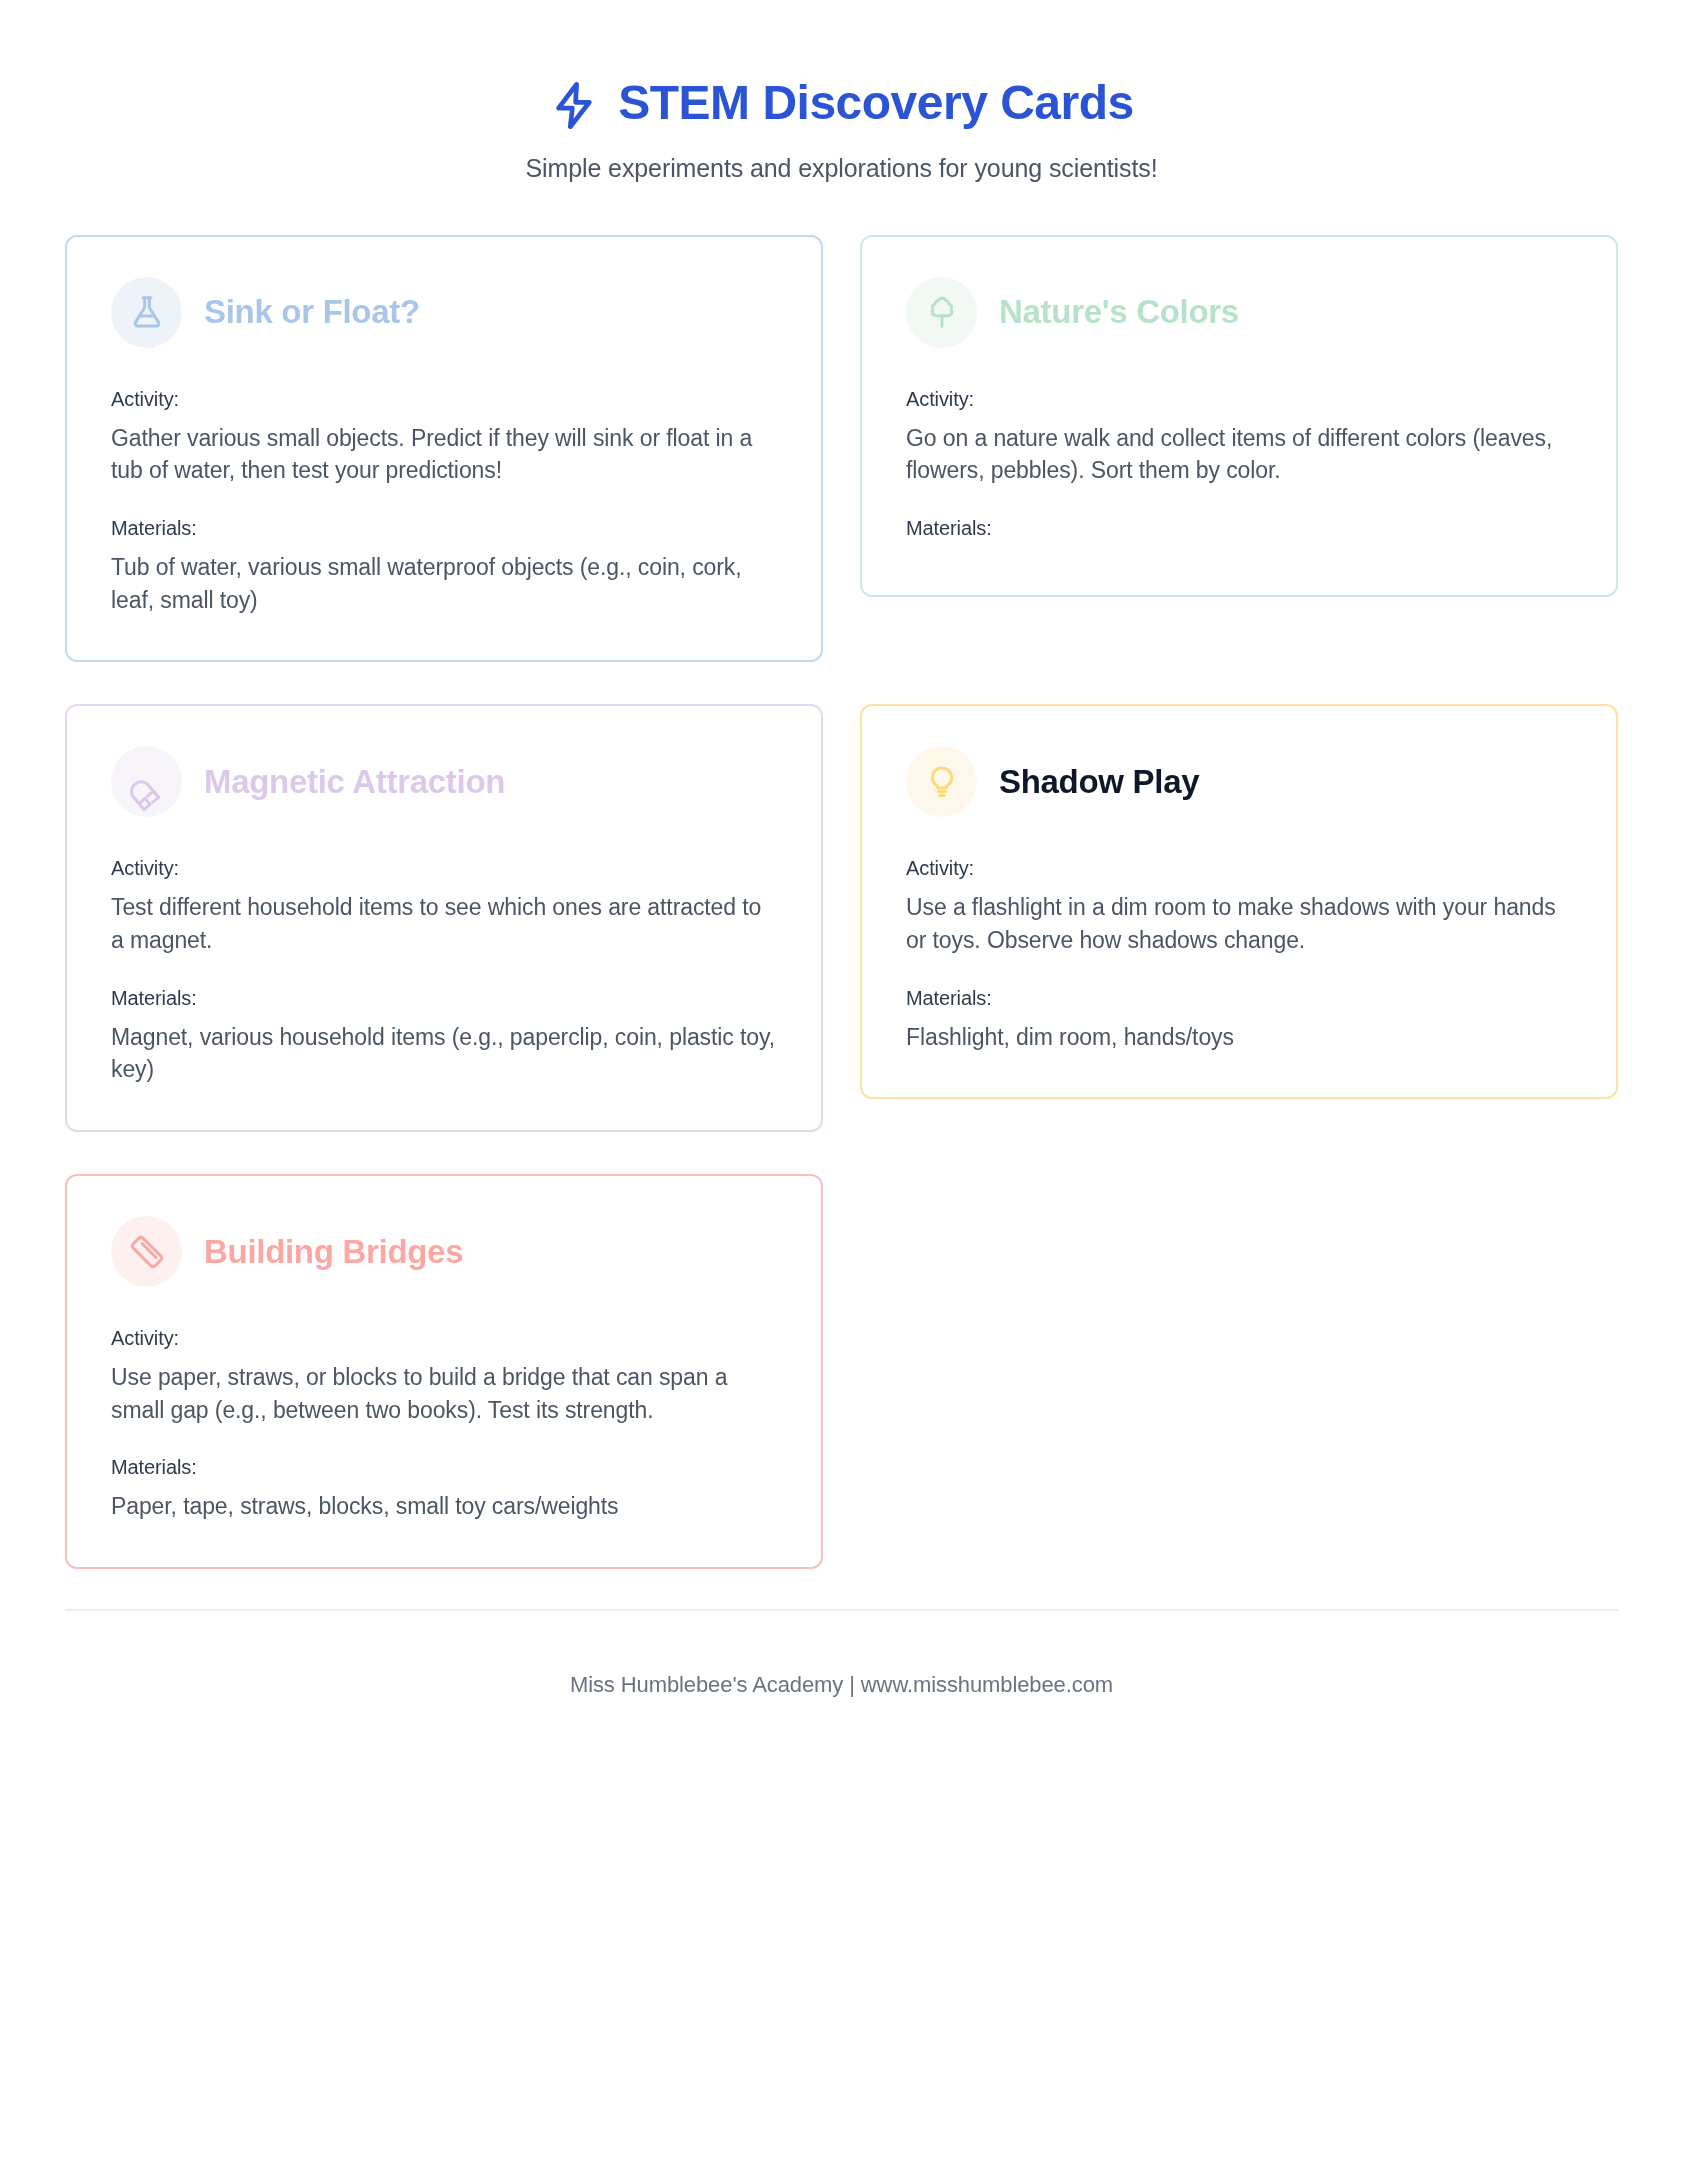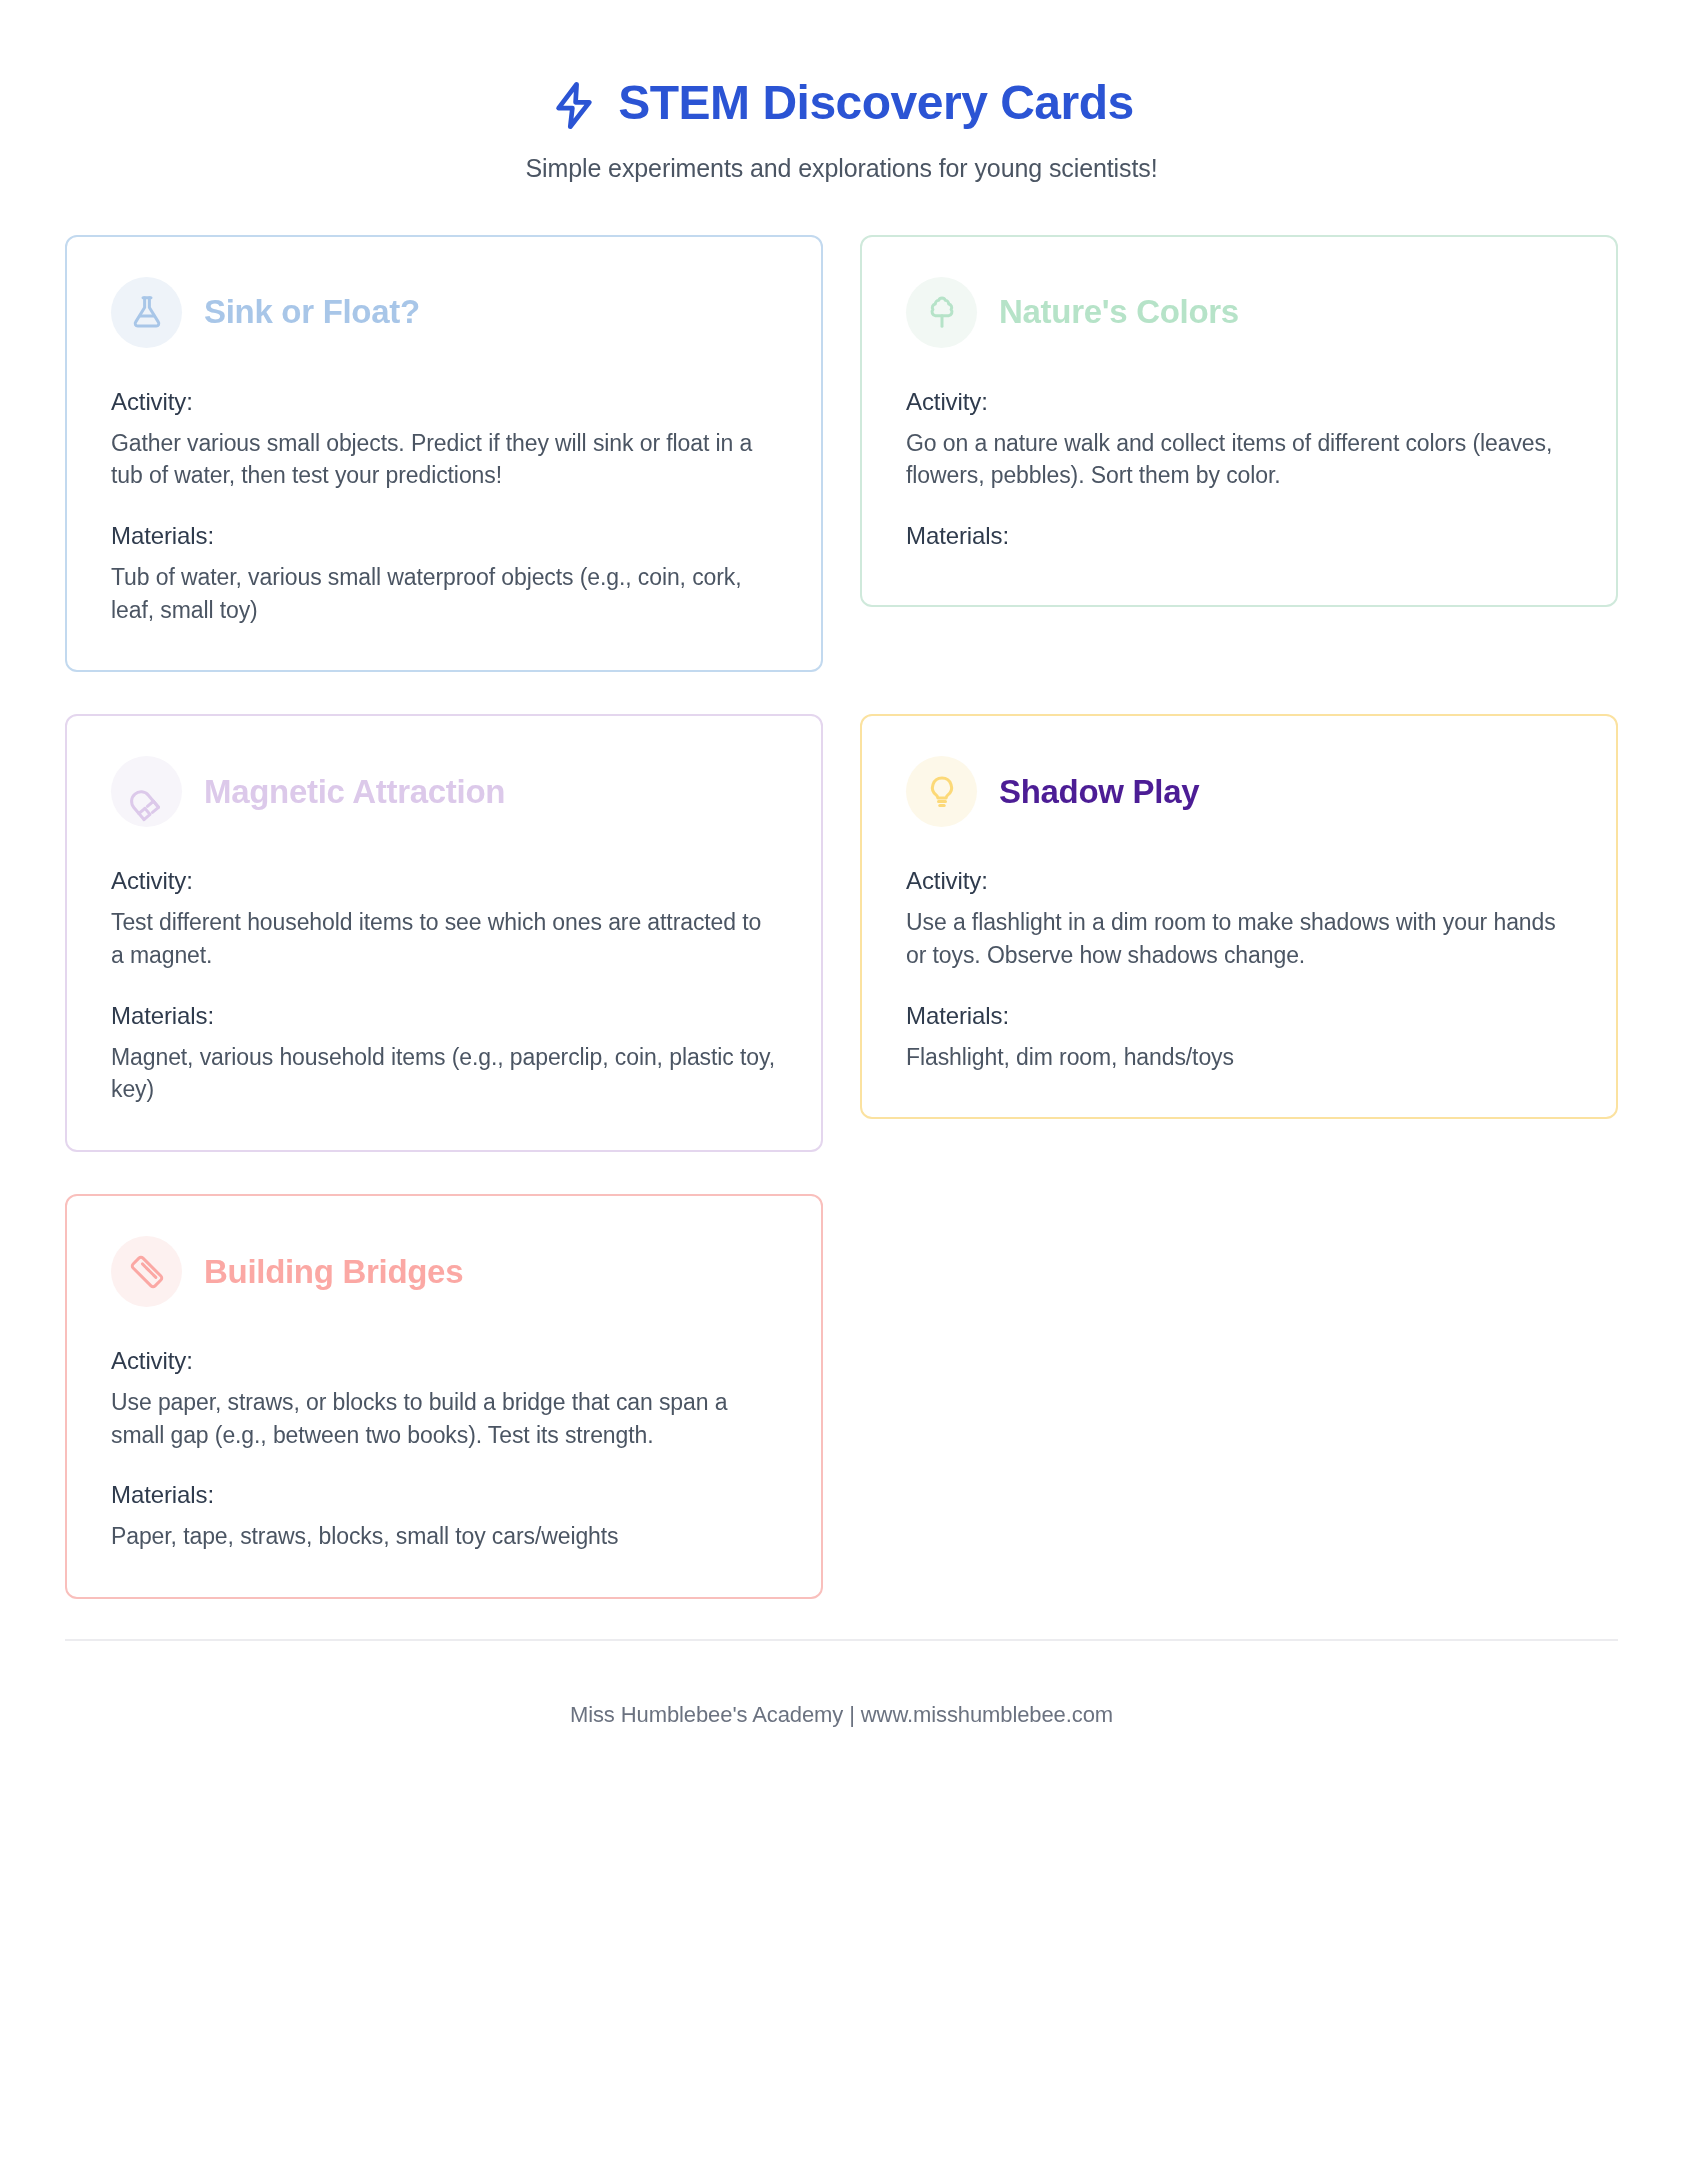--- a/index.html
+++ b/index.html
@@ -102,21 +102,21 @@
   }
 
   .card-title {
     font-size: 33px;
     font-weight: 700;
     letter-spacing: -0.3px;
     line-height: 1.15;
   }
 
   .field-label {
-    font-size: 24px;
+    font-size: 20px;
     color: #2f3b4d;
     font-weight: 400;
     margin-bottom: 11px;
     letter-spacing: -0.1px;
   }
 
   .field-value {
     font-size: 23px;
     line-height: 1.42;
     color: #4b5563;
@@ -228,21 +228,21 @@
 
     <div class="card" style="border-color:#fbe2a0">
       <div class="card-head">
         <span class="card-icon" style="background:#fdf8e9">
           <svg viewBox="0 0 24 24" fill="none" stroke="#fcd978" stroke-width="1.9" stroke-linecap="round" stroke-linejoin="round">
             <path d="M12 3.2 a6 6 0 0 0 -3.6 10.8 c0.6 0.5 0.9 1.1 0.95 1.8 h5.3 c0.05 -0.7 0.35 -1.3 0.95 -1.8 A6 6 0 0 0 12 3.2 z"></path>
             <path d="M9.8 18 h4.4"></path>
             <path d="M10.6 20.6 h2.8"></path>
           </svg>
         </span>
-        <div class="card-title" style="color:#4c1d95">Shadow Play</div>
+        <div class="card-title" style="color:#0f172a">Shadow Play</div>
       </div>
       <div class="field-block">
         <div class="field-label">Activity:</div>
         <div class="field-value">Use a flashlight in a dim room to make shadows with your hands or toys. Observe how shadows change.</div>
       </div>
       <div class="field-block">
         <div class="field-label">Materials:</div>
         <div class="field-value">Flashlight, dim room, hands/toys</div>
       </div>
     </div>

